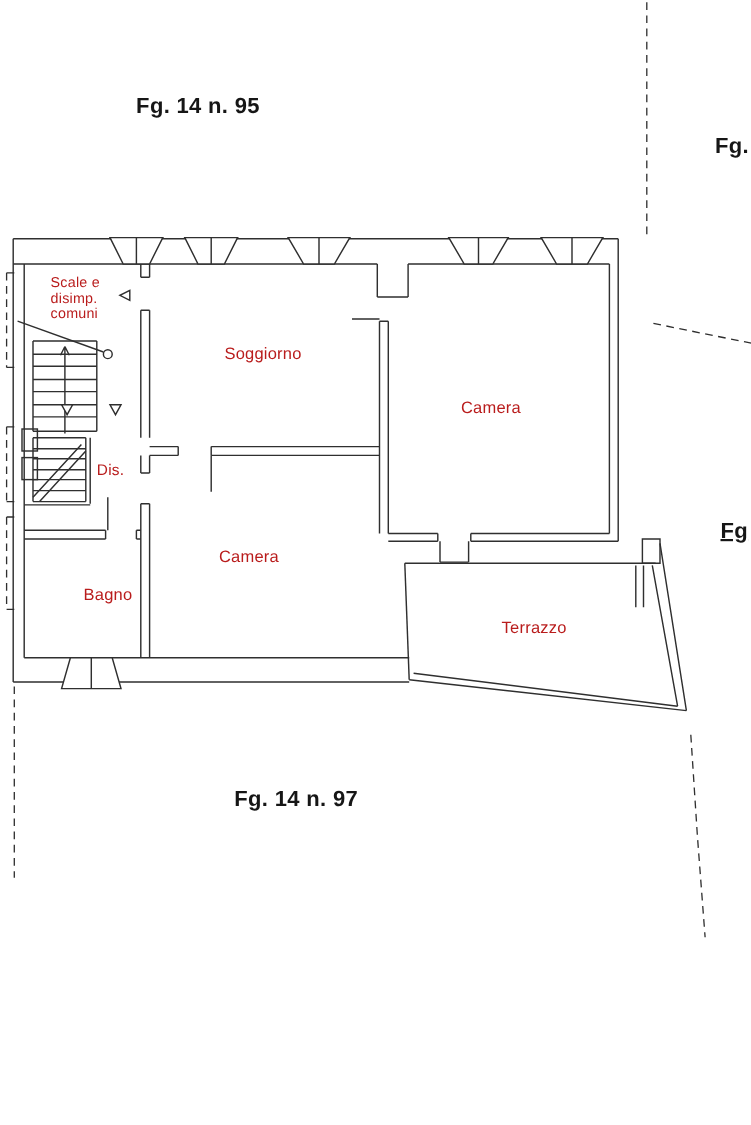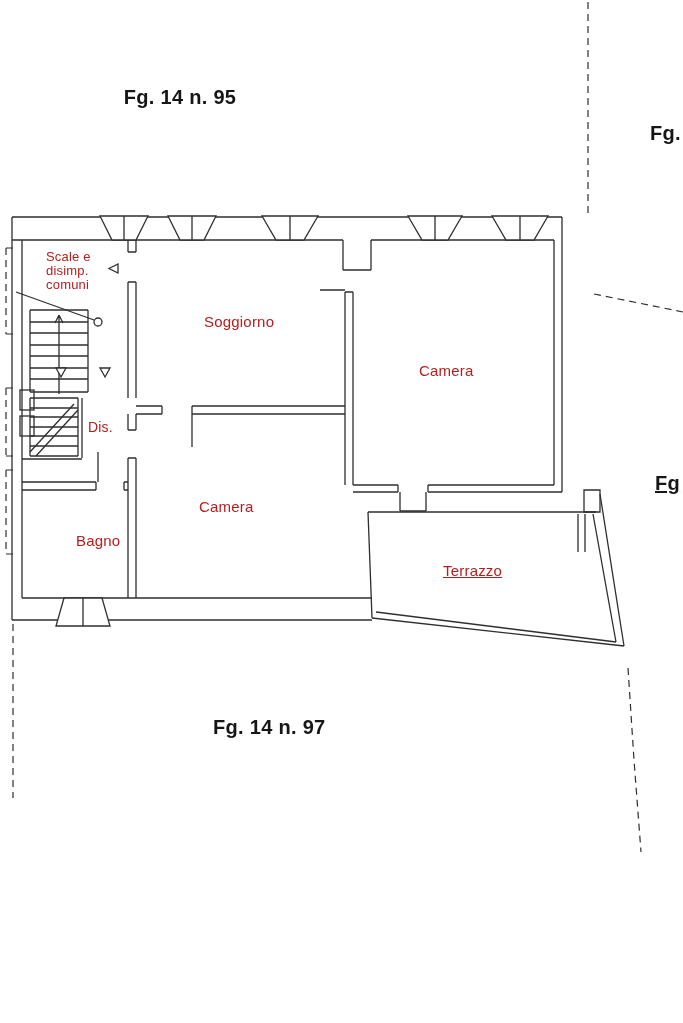--- a/index.html
+++ b/index.html
@@ -106,15 +106,15 @@
   <div class="lbl lbl-small" style="left:46px;top:250px;">
     <span>Scale e</span>
     <span>disimp.</span>
     <span>comuni</span>
   </div>
   <div class="lbl" style="left:204px;top:313px;">Soggiorno</div>
   <div class="lbl" style="left:419px;top:362px;text-align:right;">Camera</div>
   <div class="lbl" style="left:88px;top:419px;font-size:14px;">Dis.</div>
   <div class="lbl" style="left:199px;top:498px;">Camera</div>
   <div class="lbl" style="left:52px;top:532px;margin-left:24px;">Bagno</div>
-  <div class="lbl" style="left:443px;top:562px;text-decoration:underline;">Terrazzo</div>
+  <div class="lbl" style="left:456px;top:562px;">Terrazzo</div>
 
 </div>
 
 </body></html>

